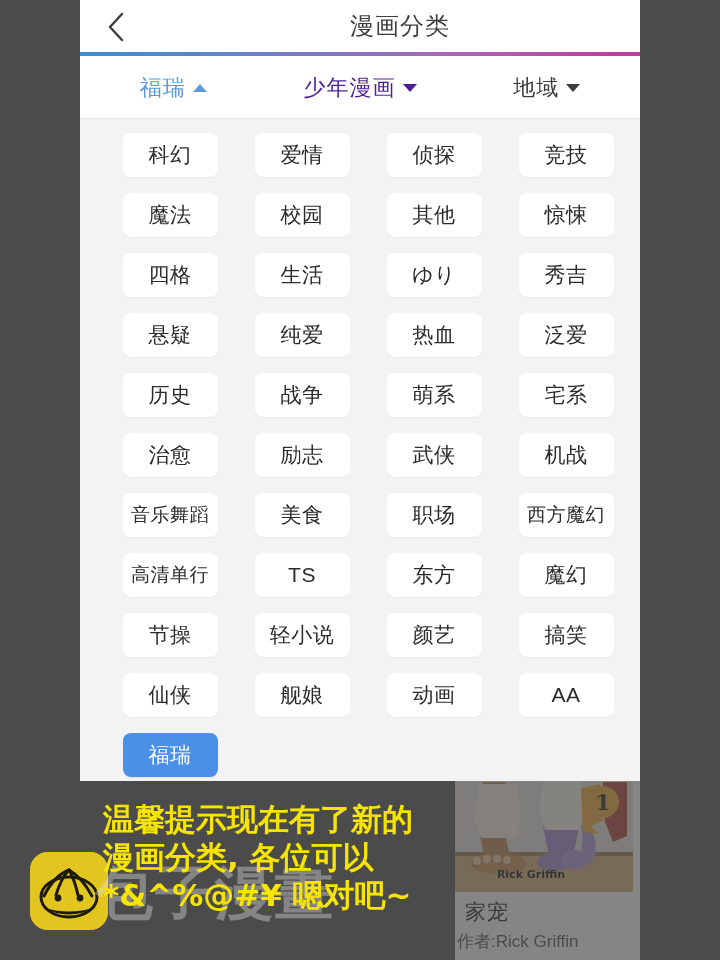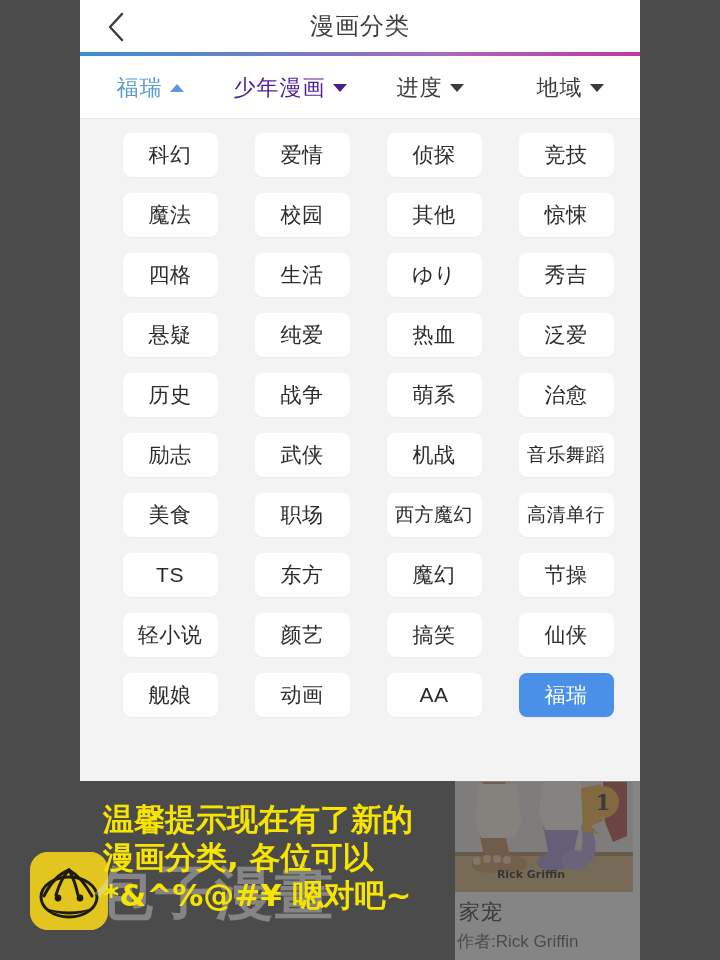--- a/index.html
+++ b/index.html
@@ -42,21 +42,21 @@
     left: 0px;
     top: 2px;
     width: 178px;
     height: 110px;
     overflow: hidden;
     background: #cfc6c2;
   }
   .thumb-art { position:absolute; left:0; top:0; width:178px; height:110px; display:block; }
   .under-title {
     position: absolute;
-    left: 4px;
+    left: 10px;
     top: 118px;
     font-size: 21px;
     color: #2a2a2a;
     letter-spacing: 1px;
   }
   .under-author {
     position: absolute;
     left: 2px;
     top: 150px;
     font-size: 17px;
@@ -137,21 +137,21 @@
     display: flex;
     align-items: center;
     justify-content: center;
     cursor: pointer;
   }
   .back-btn svg { display:block; }
   .header-title {
     position: absolute;
     left: 0;
     top: 0;
-    width: 560px;
+    width: 640px;
     height: 52px;
     line-height: 52px;
     text-align: center;
     font-size: 24px;
     color: #3c3c3c;
     letter-spacing: 1px;
   }
   .gradient-bar {
     height: 4px;
     width: 560px;
@@ -310,24 +310,20 @@
 
     <div class="gradient-bar"></div>
 
     <div class="tabbar">
       <div class="tab active">
         <span>福瑞</span>
         <span class="caret up"></span>
       </div>
       <div class="tab blue-label">
         <span>少年漫画</span>
-        <span class="caret down"></span>
-      </div>
-      <div class="tab inactive">
-        <span>进度</span>
         <span class="caret down"></span>
       </div>
       <div class="tab inactive">
         <span>地域</span>
         <span class="caret down"></span>
       </div>
       <div class="tab-divider"></div>
     </div>
 
     <div class="grid-wrap">
@@ -344,20 +340,21 @@
           <div class="chip">生活</div>
           <div class="chip">ゆり</div>
           <div class="chip">秀吉</div>
           <div class="chip">悬疑</div>
           <div class="chip">纯爱</div>
           <div class="chip">热血</div>
           <div class="chip">泛爱</div>
           <div class="chip">历史</div>
           <div class="chip">战争</div>
           <div class="chip">萌系</div>
+          <div class="chip">宅系</div>
           <div class="chip">治愈</div>
           <div class="chip">励志</div>
           <div class="chip">武侠</div>
           <div class="chip">机战</div>
           <div class="chip wide">音乐舞蹈</div>
           <div class="chip">美食</div>
           <div class="chip">职场</div>
           <div class="chip wide">西方魔幻</div>
           <div class="chip wide">高清单行</div>
           <div class="chip">TS</div>

